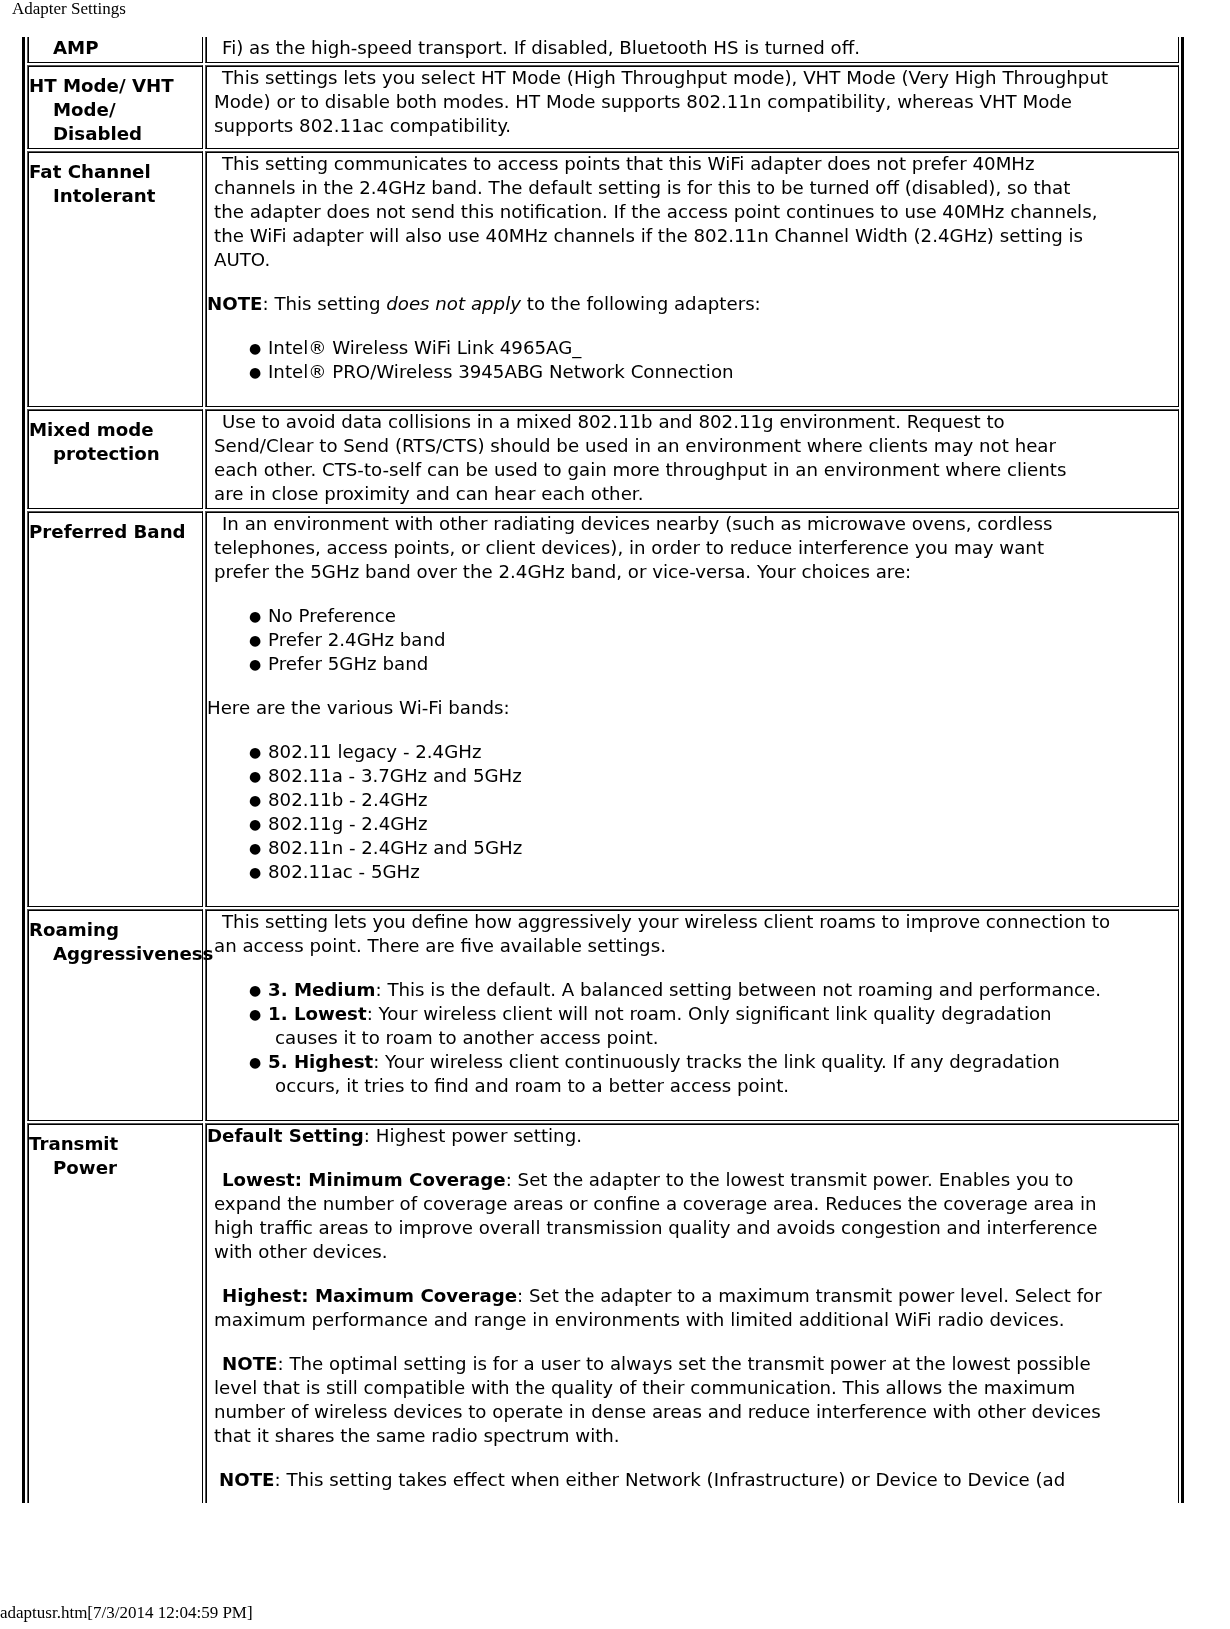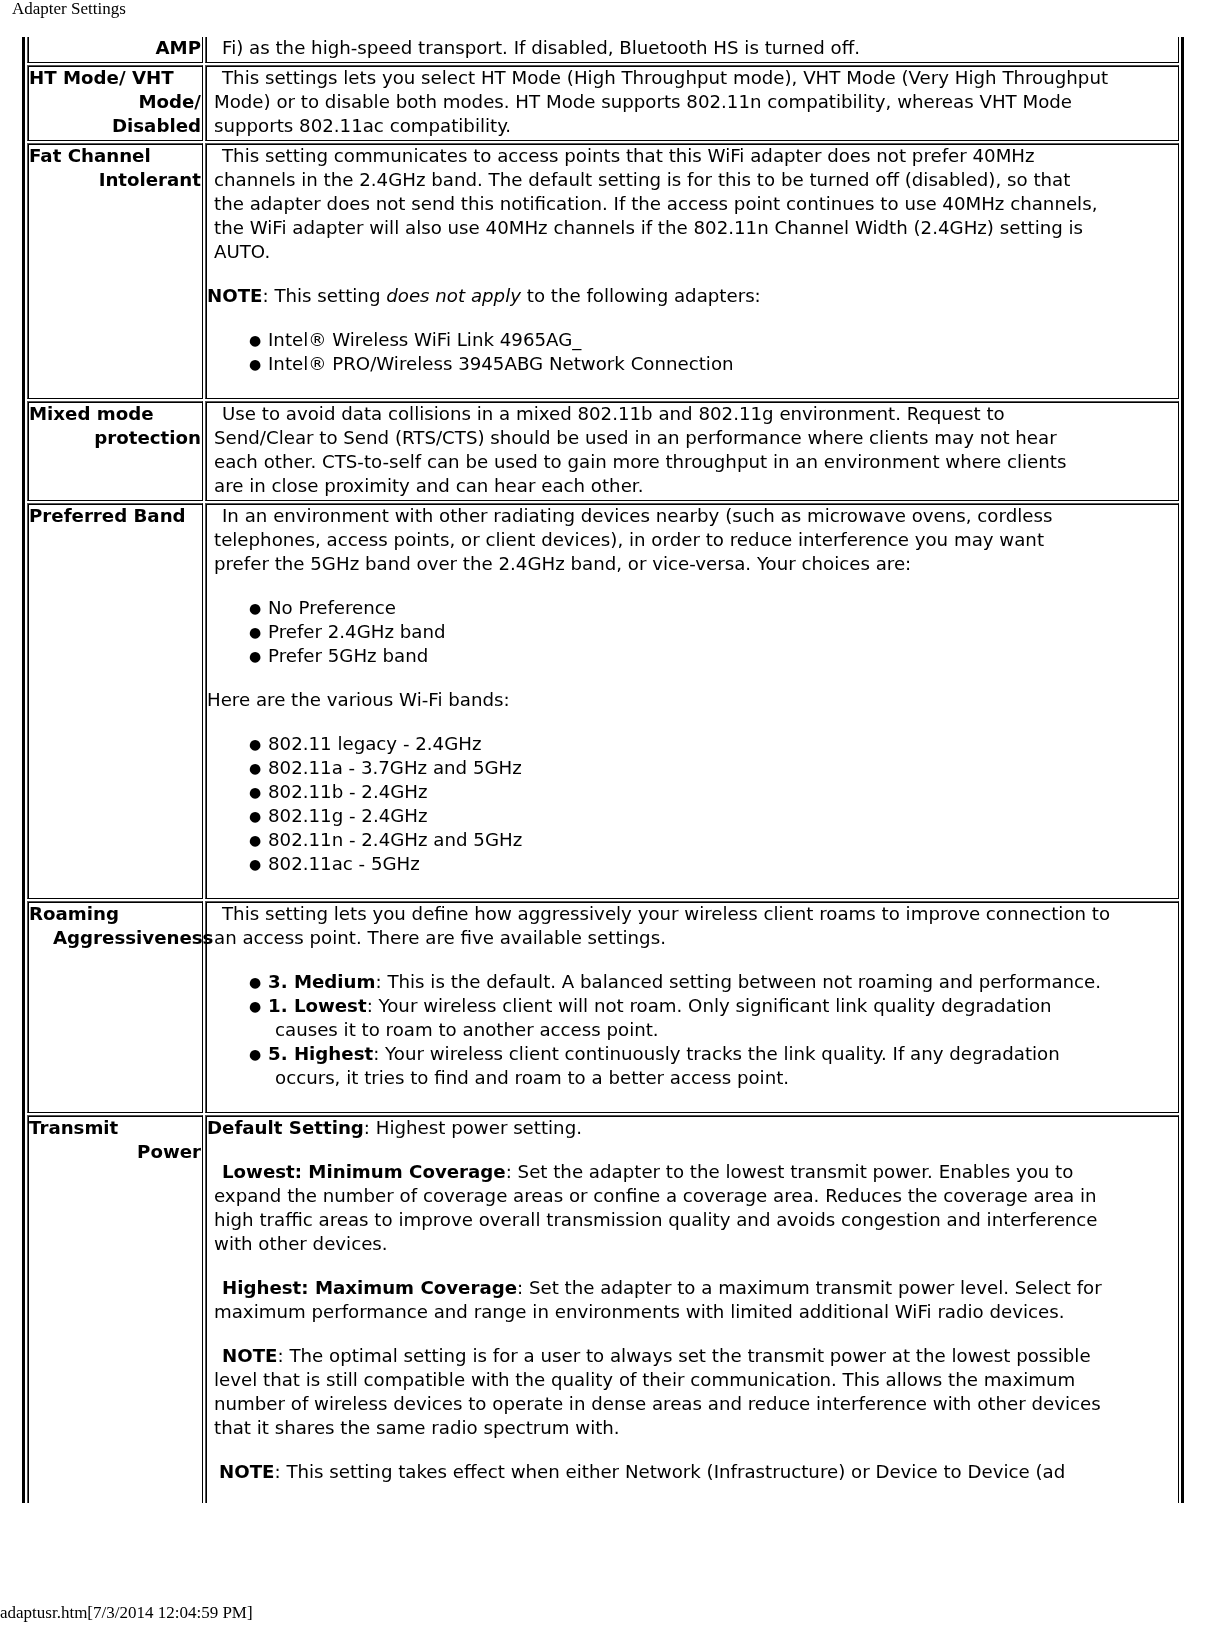--- a/index.html
+++ b/index.html
@@ -33,22 +33,22 @@
   }
   table.settings td {
     border: 1px solid #000;
     border-top-color: #555;
     border-left-color: #555;
     vertical-align: top;
     padding: 0 1px 2px 1px;
     box-shadow: inset 1px 1px 0 #000;
   }
   td.label { width: 172px; font-weight: bold; }
-  td.label .l1 { display: block; }
-  td.label .l2 { display: block; padding-left: 24px; text-align: right; }
+  td.label .l1 { display: block; margin-top: 8px; }
+  td.label .l2 { display: block; padding-left: 24px; }
   td.desc { }
   .hang { padding-left: 7px; display: block; }
   .first { display: block; margin-left: 15px; }
   p.para { margin: 0 0 20px 0; }
   p.para:last-child { margin-bottom: 0; margin-left: 12px; }
   ul.blist { margin: 0 0 20px 0; padding-left: 61px; }
   ul.blist li { list-style: none; position: relative; }
   ul.blist li .bullet {
     position: absolute; left: -19px; top: 0; font-size: 14px;
   }
@@ -107,21 +107,21 @@
     </td>
   </tr>
 
   <tr>
     <td class="label">
       <span class="l1">Mixed mode</span>
       <span class="l2">protection</span>
     </td>
     <td class="desc">
       <span class="first">Use to avoid data collisions in a mixed 802.11b and 802.11g environment. Request to</span>
-      <span class="hang">Send/Clear to Send (RTS/CTS) should be used in an performance where clients may not hear</span>
+      <span class="hang">Send/Clear to Send (RTS/CTS) should be used in an environment where clients may not hear</span>
       <span class="hang">each other. CTS-to-self can be used to gain more throughput in an environment where clients</span>
       <span class="hang">are in close proximity and can hear each other.</span>
     </td>
   </tr>
 
   <tr>
     <td class="label">
       <span class="l1">Preferred Band</span>
     </td>
     <td class="desc">

